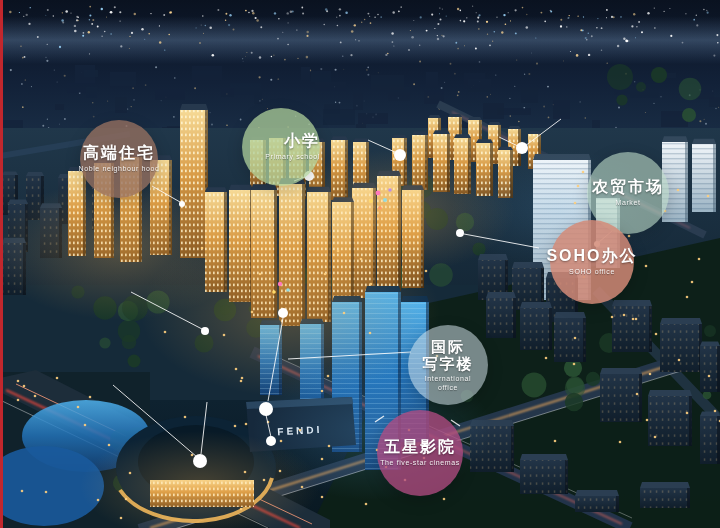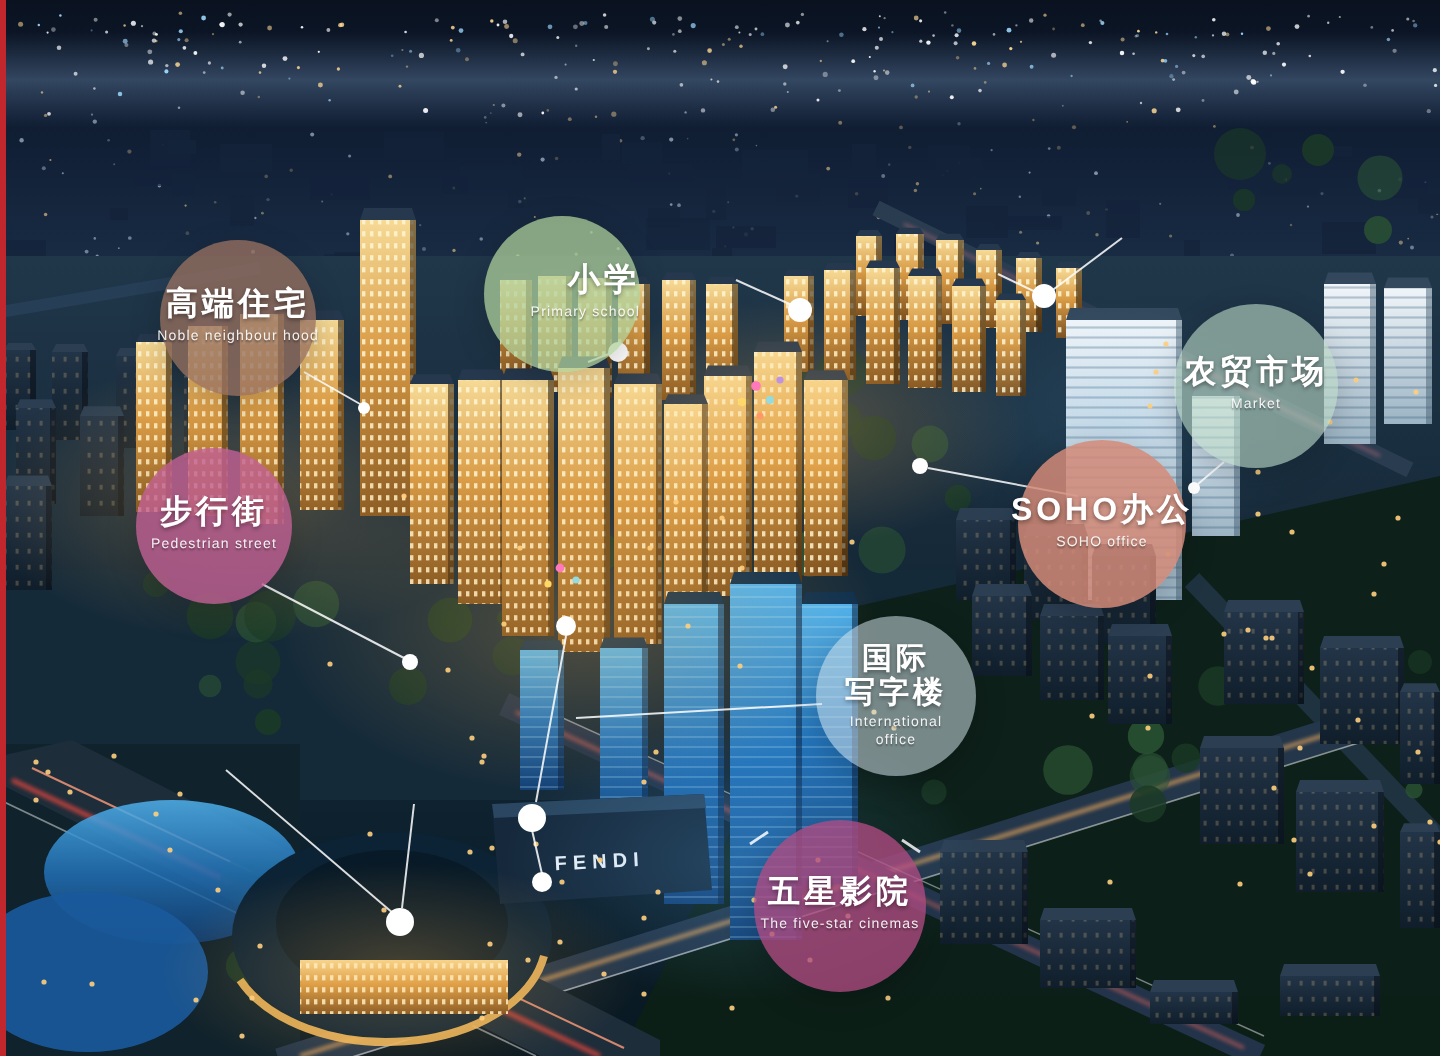--- a/index.html
+++ b/index.html
@@ -1183,29 +1183,25 @@
         <div class="en">Noble neighbour hood</div>
       </div>
       <div class="bubble" style="left: 242px; top: 108px; width: 78px; height: 78px; background: rgba(174, 207, 154, 0.75); align-items: flex-end;">
         <div class="zh">小学</div>
         <div class="en">Primary school</div>
       </div>
       <div class="bubble" style="left: 587px; top: 152px; width: 82px; height: 82px; background: rgba(185, 214, 195, 0.62);">
         <div class="zh">农贸市场</div>
         <div class="en">Market</div>
       </div>
-      <div class="bubble" style="left: 509px; top: 220px; width: 84px; height: 84px; background: rgba(210, 138, 119, 0.85); align-items: center;">
+      <div class="bubble" style="left: 550px; top: 220px; width: 84px; height: 84px; background: rgba(210, 138, 119, 0.85); align-items: center;">
         <div class="zh">SOHO办公</div>
         <div class="en">SOHO office</div>
       </div>
-      <div class="bubble" style="left: 68px; top: 224px; width: 78px; height: 78px; background: rgba(192, 95, 147, 0.8);">
-        <div class="zh">步行街</div>
-        <div class="en">Pedestrian street</div>
-      </div>
-      <div class="bubble two" style="left: 408px; top: 308px; width: 80px; height: 80px; background: rgba(207, 223, 230, 0.55);">
+      <div class="bubble two" style="left: 408px; top: 325px; width: 80px; height: 80px; background: rgba(207, 223, 230, 0.55);">
         <div class="zh">国际</div>
         <div class="zh">写字楼</div>
         <div class="en">International</div>
         <div class="en en2">office</div>
       </div>
       <div class="bubble" style="left: 377px; top: 410px; width: 86px; height: 86px; background: rgba(176, 74, 128, 0.78); text-align: center;">
         <div class="zh">五星影院</div>
         <div class="en">The five-star cinemas</div>
       </div>
     </div>

